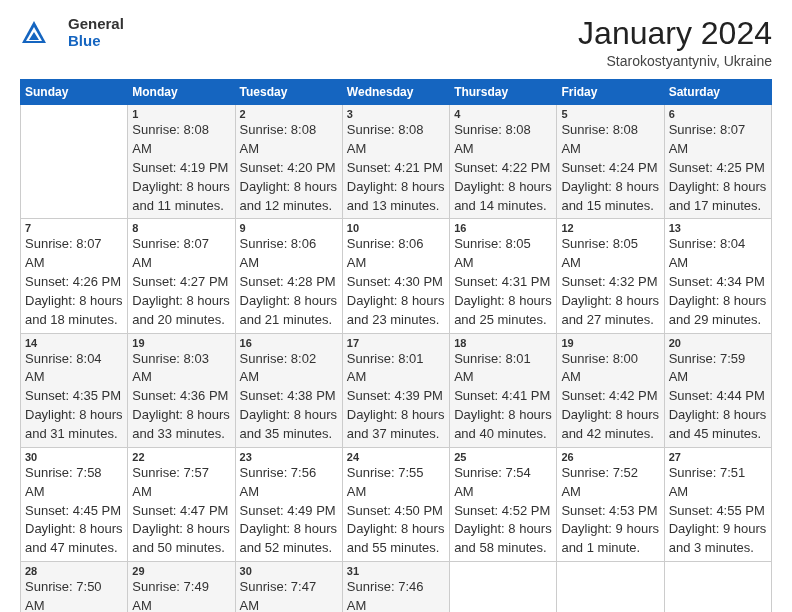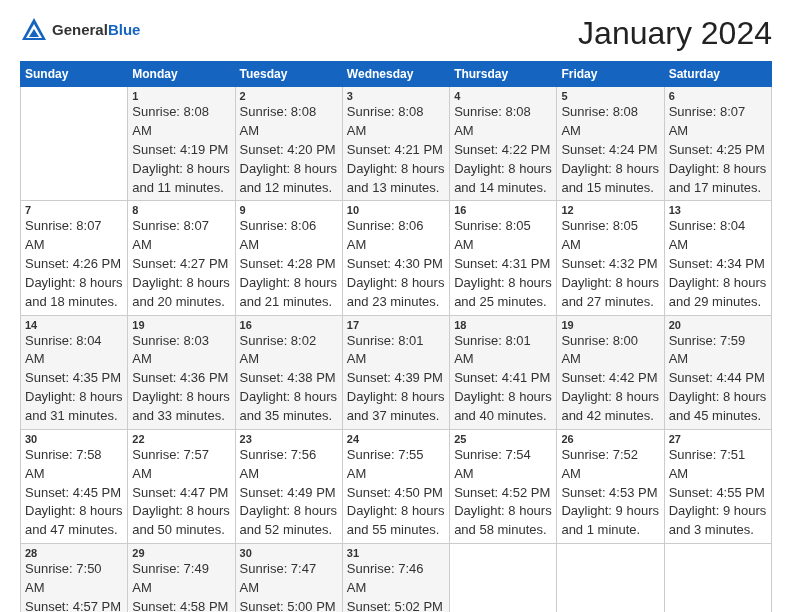--- a/index.html
+++ b/index.html
@@ -22,22 +22,23 @@
       align-items: flex-start;
       margin-bottom: 10px;
     }
     .logo {
       display: flex;
       align-items: center;
       gap: 4px;
     }
     .logo-text {
       display: flex;
-      flex-direction: row;
+      flex-direction: column;
       line-height: 1.1;
+      margin-left: 16px;
     }
     .logo-general {
       font-size: 15px;
       font-weight: bold;
       color: #333;
     }
     .logo-blue {
       font-size: 15px;
       font-weight: bold;
       color: #1565c0;
@@ -115,20 +116,21 @@
         <polygon points="14,8 22,22 6,22" fill="#fff"></polygon>
         <polygon points="14,13 19,21 9,21" fill="#1565c0"></polygon>
       </svg>
       <div class="logo-text">
         <span class="logo-general">General</span>
         <span class="logo-blue">Blue</span>
       </div>
     </div>
     <div class="title-block">
       <div class="month-title">January 2024</div>
+      <div class="subtitle">Starokostyantyniv, Ukraine</div>
     </div>
   </div>
 
   <table class="calendar">
     <thead>
       <tr>
       <th>Sunday</th>
           <th>Monday</th>
           <th>Tuesday</th>
           <th>Wednesday</th>

